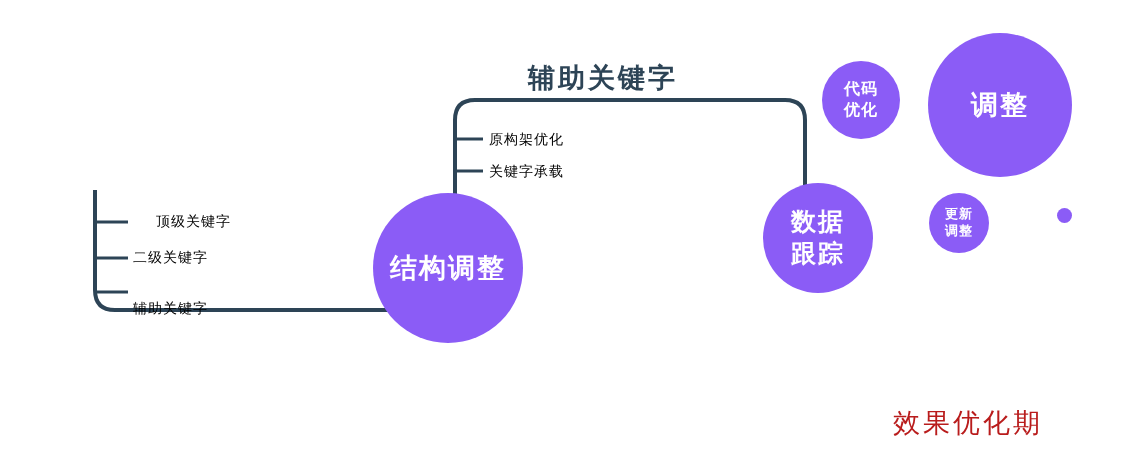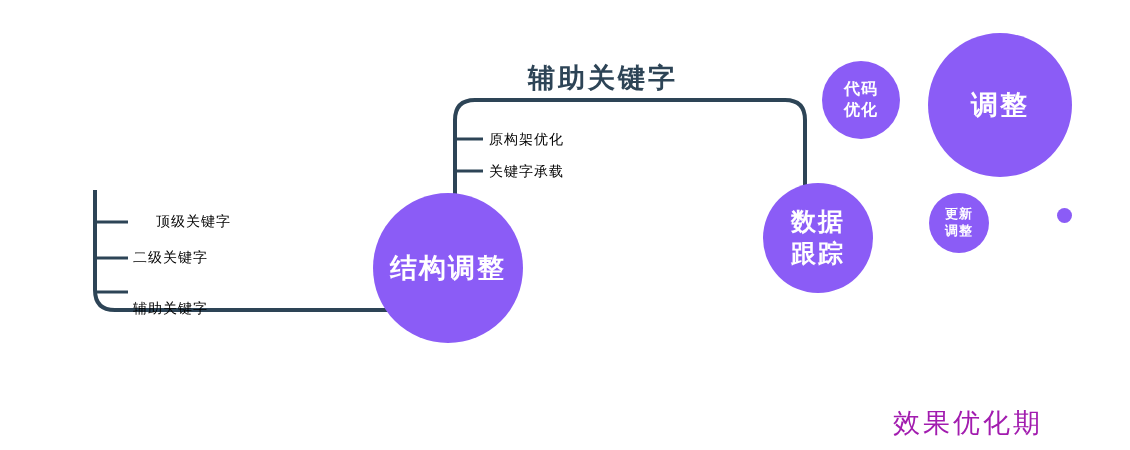--- a/index.html
+++ b/index.html
@@ -37,21 +37,21 @@
   .node-update    { left: 929px; top: 193px; width: 60px;  height: 60px;  font-size: 13px; font-weight: 700; letter-spacing: 1px; font-family: Liberation Serif, serif; }
   .node-report    { left: 933px; top: 255px; width: 110px; height: 110px; font-size: 25px; font-weight: 700; }
   .node-dot       { left: 1057px; top: 208px; width: 15px; height: 15px; }
   .lbl {
     position: absolute;
     color: #2d4456;
     white-space: nowrap;
   }
   .lbl-small { font-size: 14px; color: #000000; letter-spacing: 1px; }
   .lbl-edge  { font-size: 27px; font-weight: 600; letter-spacing: 3px; }
-  .lbl-caption { font-size: 27px; font-weight: 500; letter-spacing: 3px; color: #a21caf; }
+  .lbl-caption { font-size: 27px; font-weight: 500; letter-spacing: 3px; color: #b91c1c; }
   .pos-kw-top    { left: 133px; top: 213px; margin-left: 23px; }
   .pos-kw-second { left: 133px; top: 249px; }
   .pos-kw-aux    { left: 133px; top: 300px; }
   .pos-arch-orig { left: 489px; top: 131px; }
   .pos-arch-new  { left: 489px; top: 163px; }
   .pos-keyword-carrying { left: 528px; top: 60px; }
   .pos-user-base        { left: 155px; top: 327px; }
   .pos-caption          { left: 893px; top: 405px; }
 </style>
 </head>

